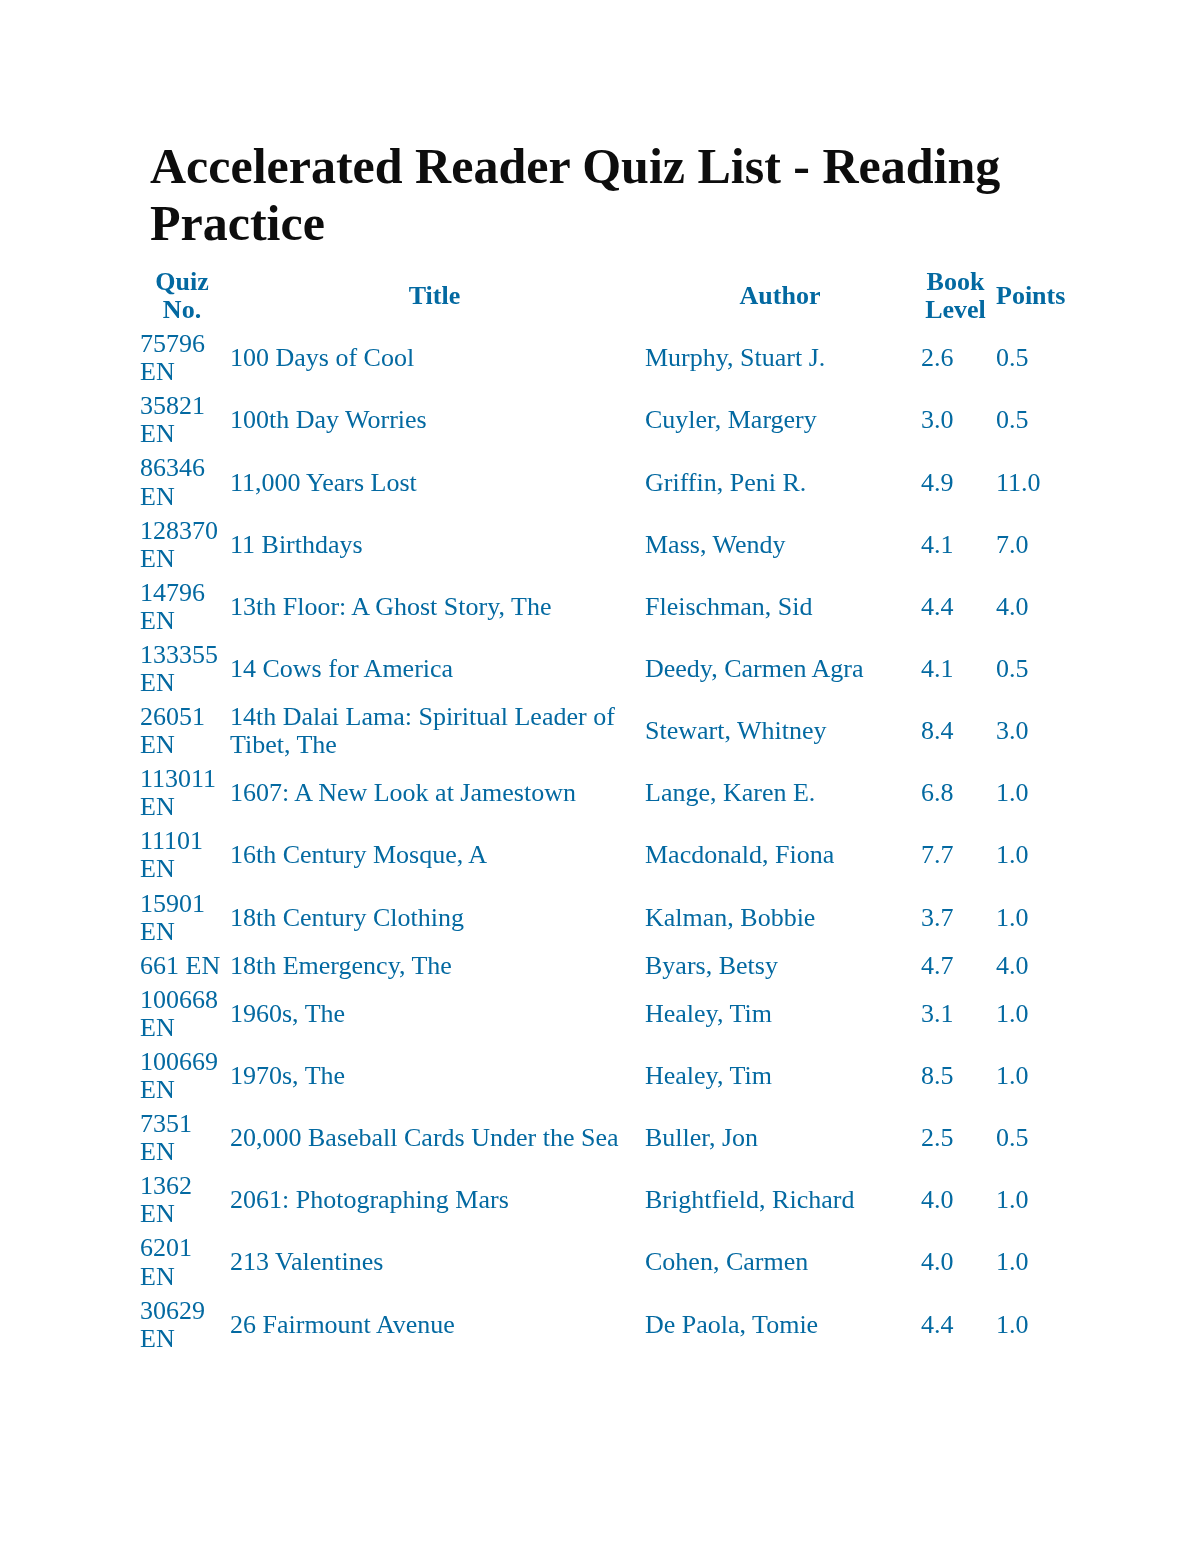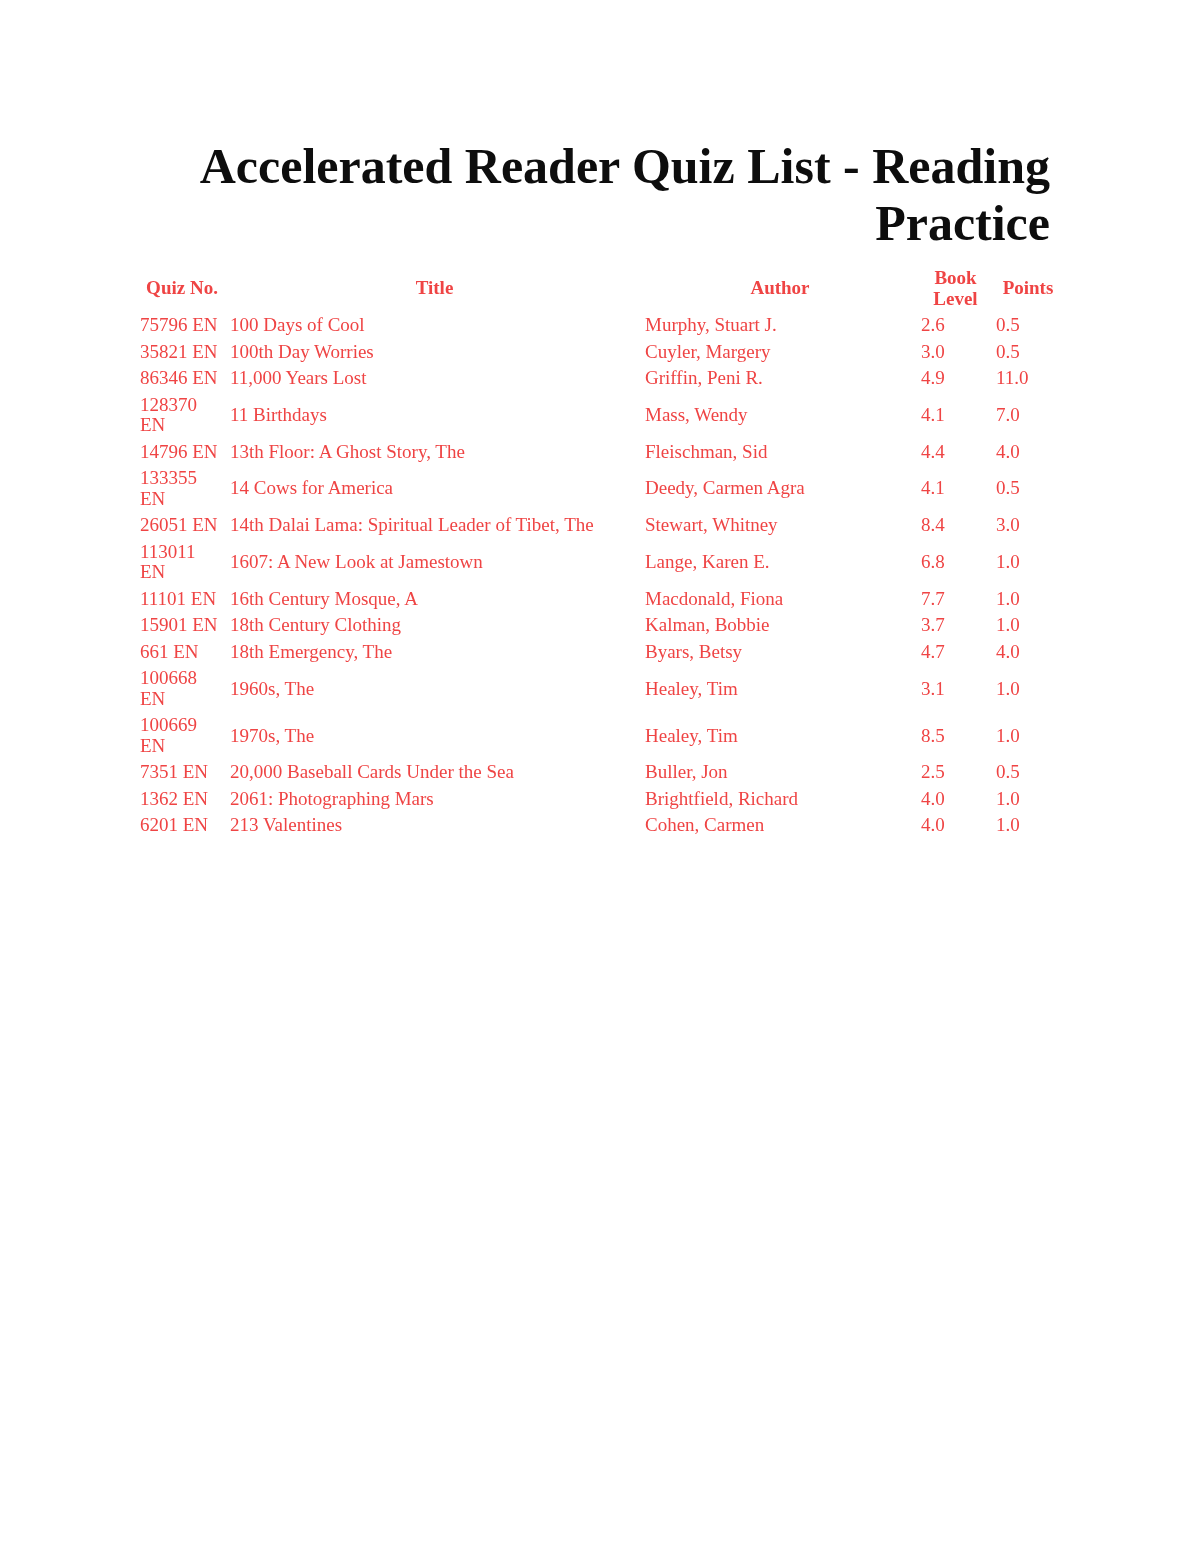--- a/index.html
+++ b/index.html
@@ -16,36 +16,36 @@
     font-family: "Liberation Serif", "DejaVu Serif", serif;
     color: #141414;
   }
   .doc-title {
     position: absolute;
     top: 138px;
     left: 50%;
     transform: translateX(-50%);
     width: 900px;
     margin: 0;
-    text-align: right;
+    text-align: left;
     font-size: 50px;
     font-weight: 700;
     line-height: 1.14;
     color: #0d0d0d;
   }
   table.quiz-table {
     position: absolute;
     left: 140px;
     top: 265px;
     width: 920px;
     border-collapse: collapse;
     table-layout: fixed;
-    font-size: 19px;
+    font-size: 26px;
     line-height: 1.08;
-    color: #ef4444;
+    color: #0369a1;
   }
   col.c-quiz   { width: 90px; }
   col.c-title  { width: 415px; }
   col.c-author { width: 276px; }
   col.c-level  { width: 75px; }
   col.c-points { width: 64px; }
   .quiz-table th {
     font-weight: 700;
     text-align: center;
     vertical-align: middle;
@@ -210,16 +210,23 @@
         </tr>
 
         <tr>
           <td>6201 EN</td>
           <td>213 Valentines</td>
           <td>Cohen, Carmen</td>
           <td>4.0</td>
           <td>1.0</td>
         </tr>
 
+        <tr>
+          <td>30629 EN</td>
+          <td>26 Fairmount Avenue</td>
+          <td>De Paola, Tomie</td>
+          <td>4.4</td>
+          <td>1.0</td>
+        </tr>
       </tbody>
   </table>
 
 </div>
 
 </body></html>

